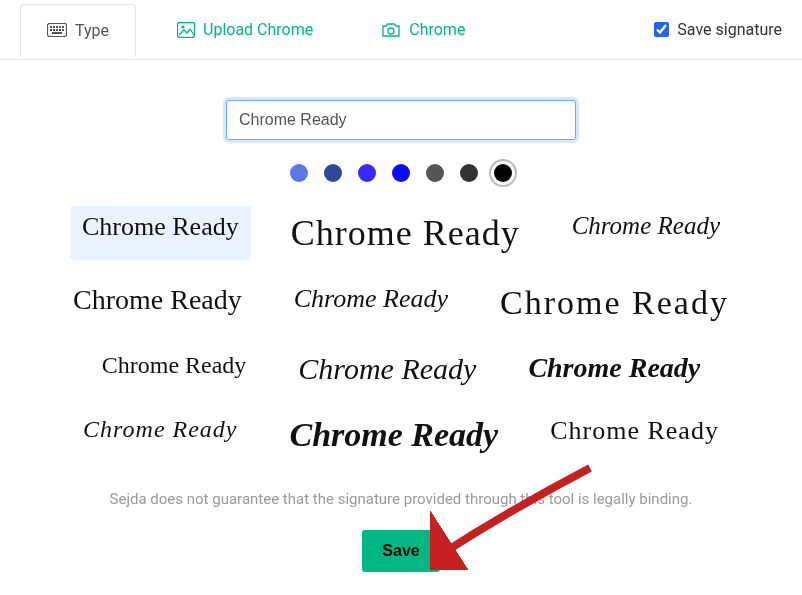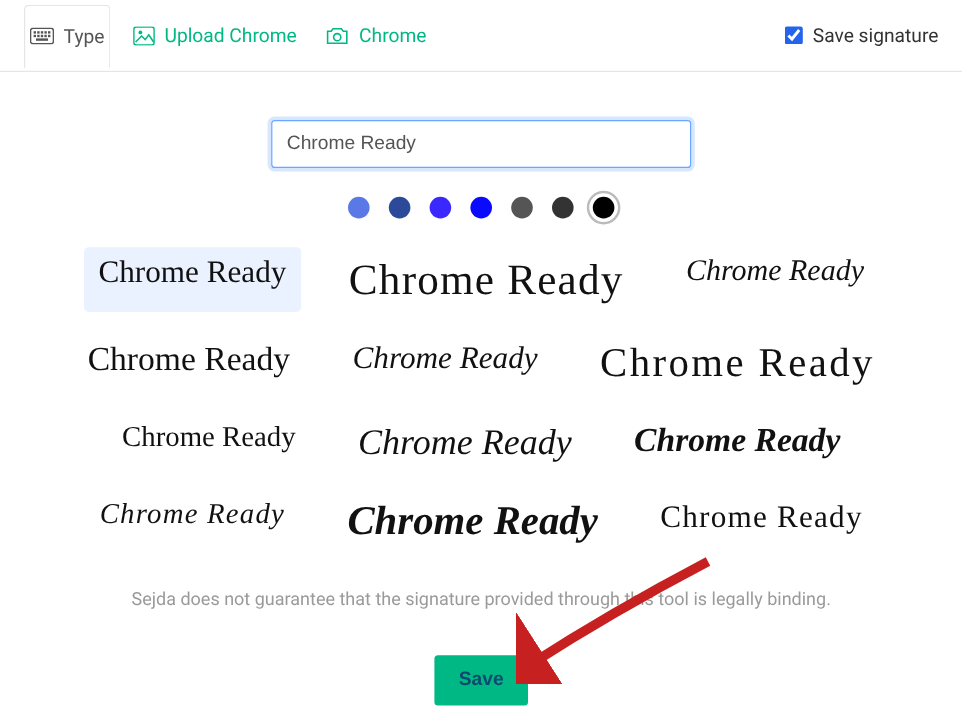--- a/index.html
+++ b/index.html
@@ -20,21 +20,21 @@
 }
 .tabs {
   display: flex;
   align-items: center;
   gap: 14px;
 }
 .tab {
   display: flex;
   align-items: center;
   gap: 8px;
-  padding: 16px 4px;
+  padding: 16px 26px;
   font-size: 16px;
   cursor: pointer;
   color: #00b884;
   border: 1px solid transparent;
 }
 .tab.active {
   color: #555;
   border: 1px solid #e5e5e5;
   border-bottom: 1px solid #fff;
   border-radius: 4px 4px 0 0;
@@ -101,23 +101,23 @@
 .font-option.selected {
   background: #eaf2ff;
 }
 .disclaimer {
   margin-top: 30px;
   color: #9a9a9a;
   font-size: 15px;
   text-align: center;
 }
 .save-btn {
-  margin-top: 38px;
+  margin-top: 22px;
   background: #00b884;
-  color: #0c4a6e;
+  color: #000000;
   border: none;
   border-radius: 3px;
   padding: 12px 20px;
   font-size: 16px;
   font-weight: 600;
   cursor: pointer;
 }
 .arrow {
   position: absolute;
   left: 430px;

